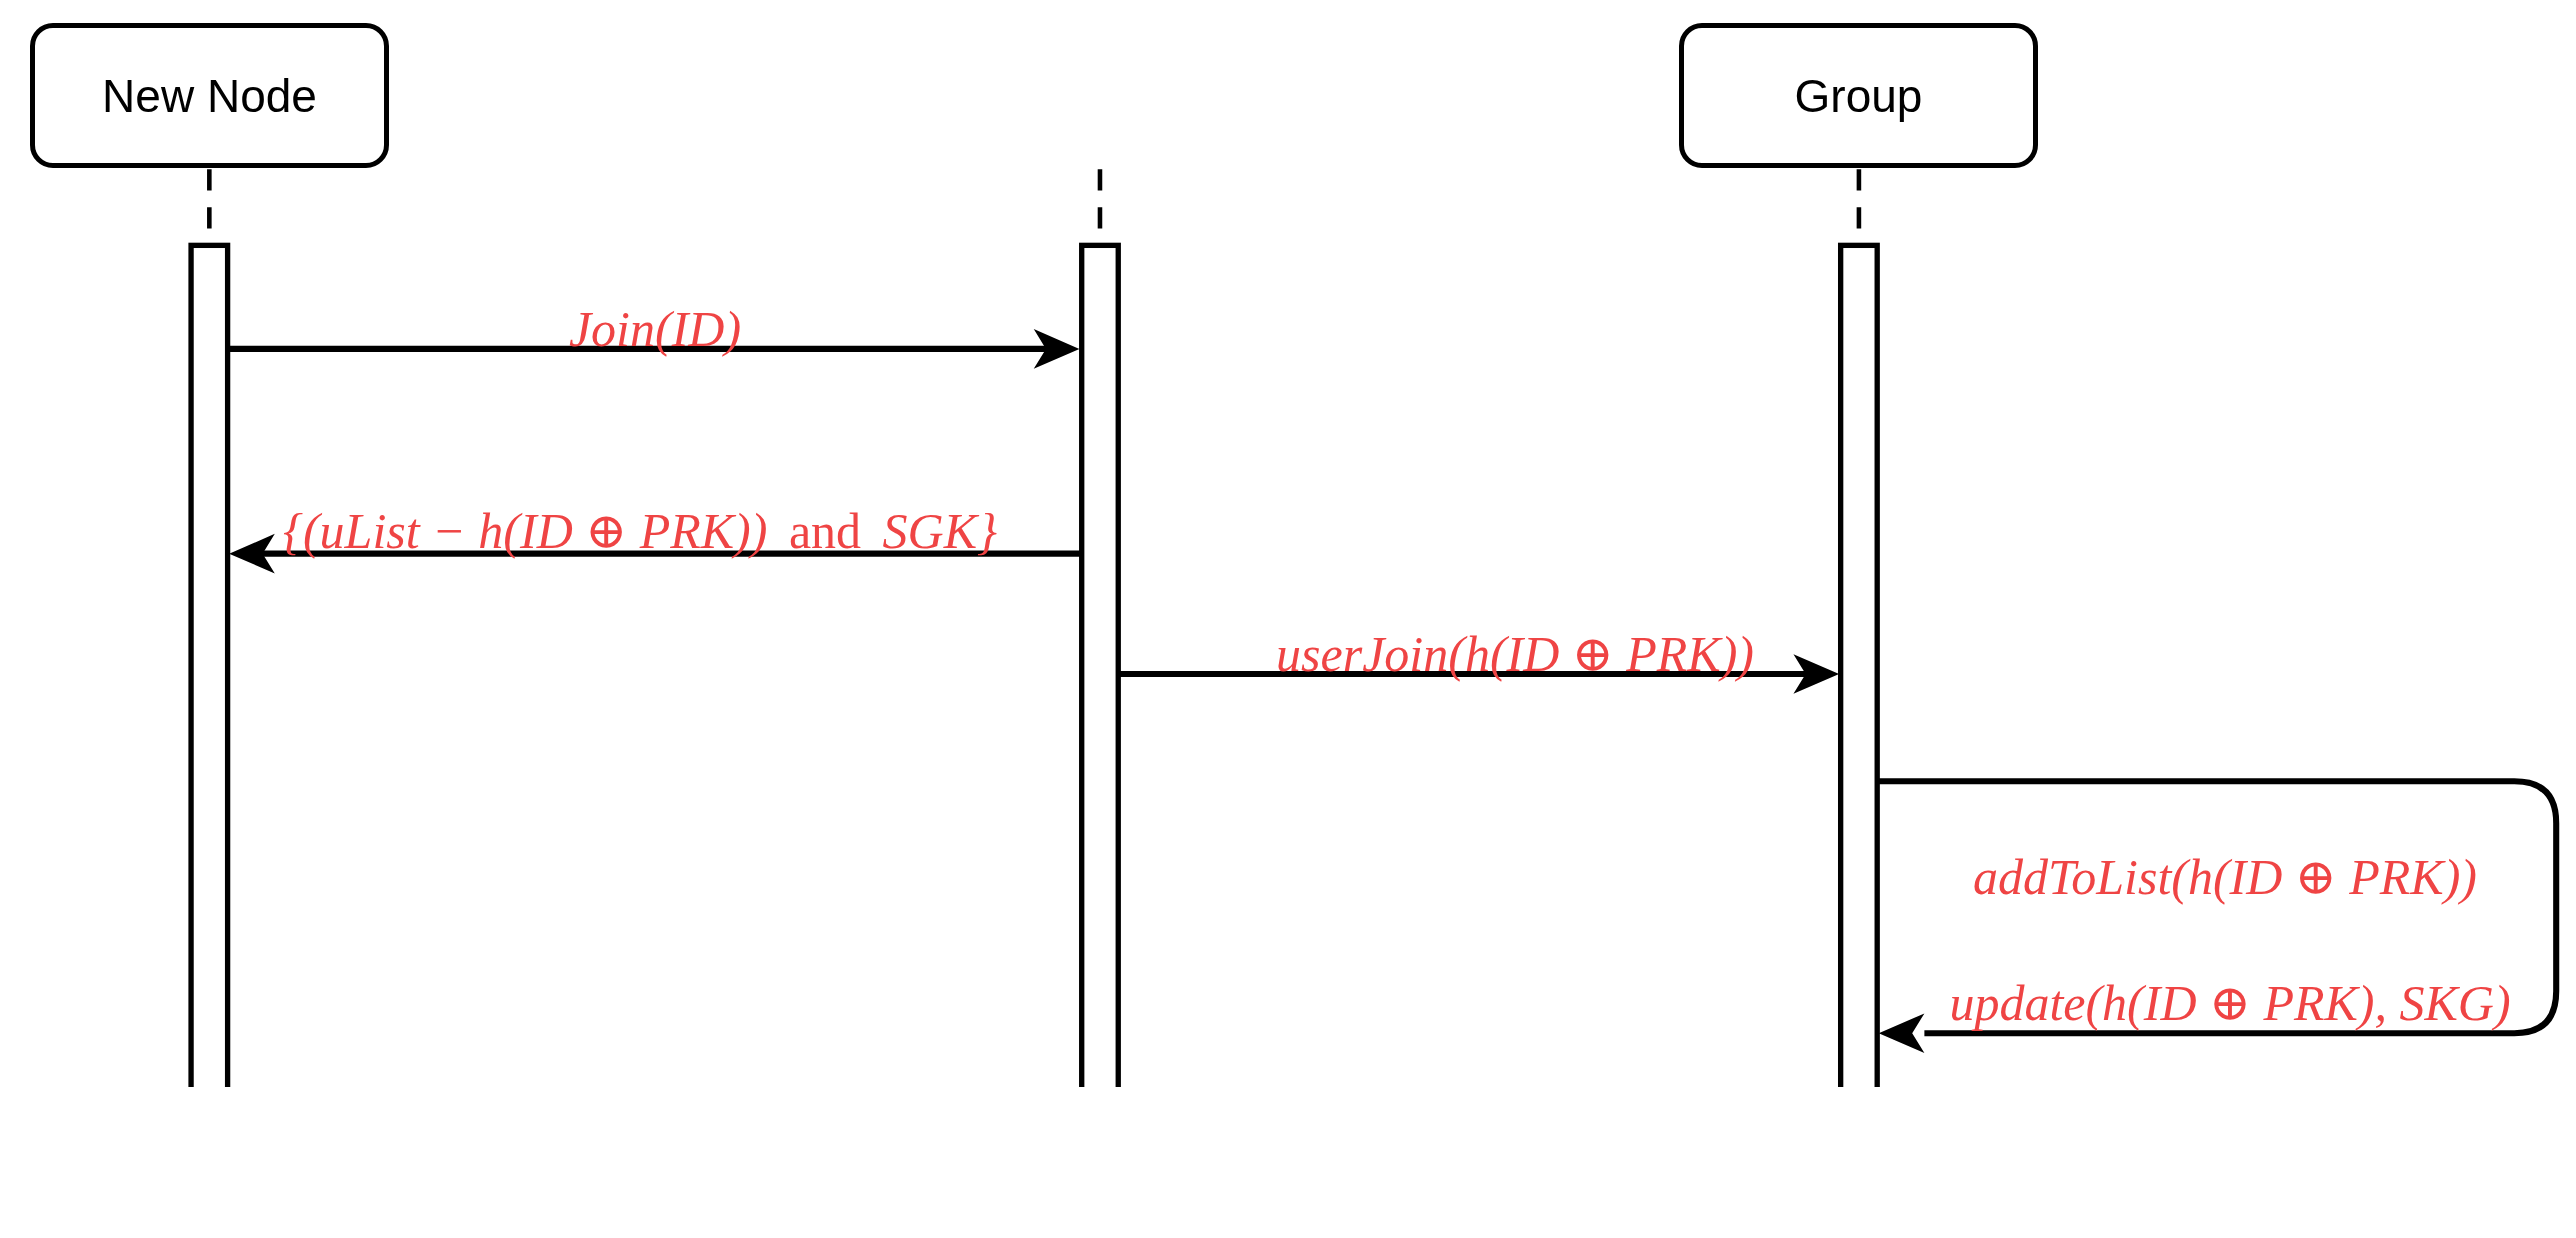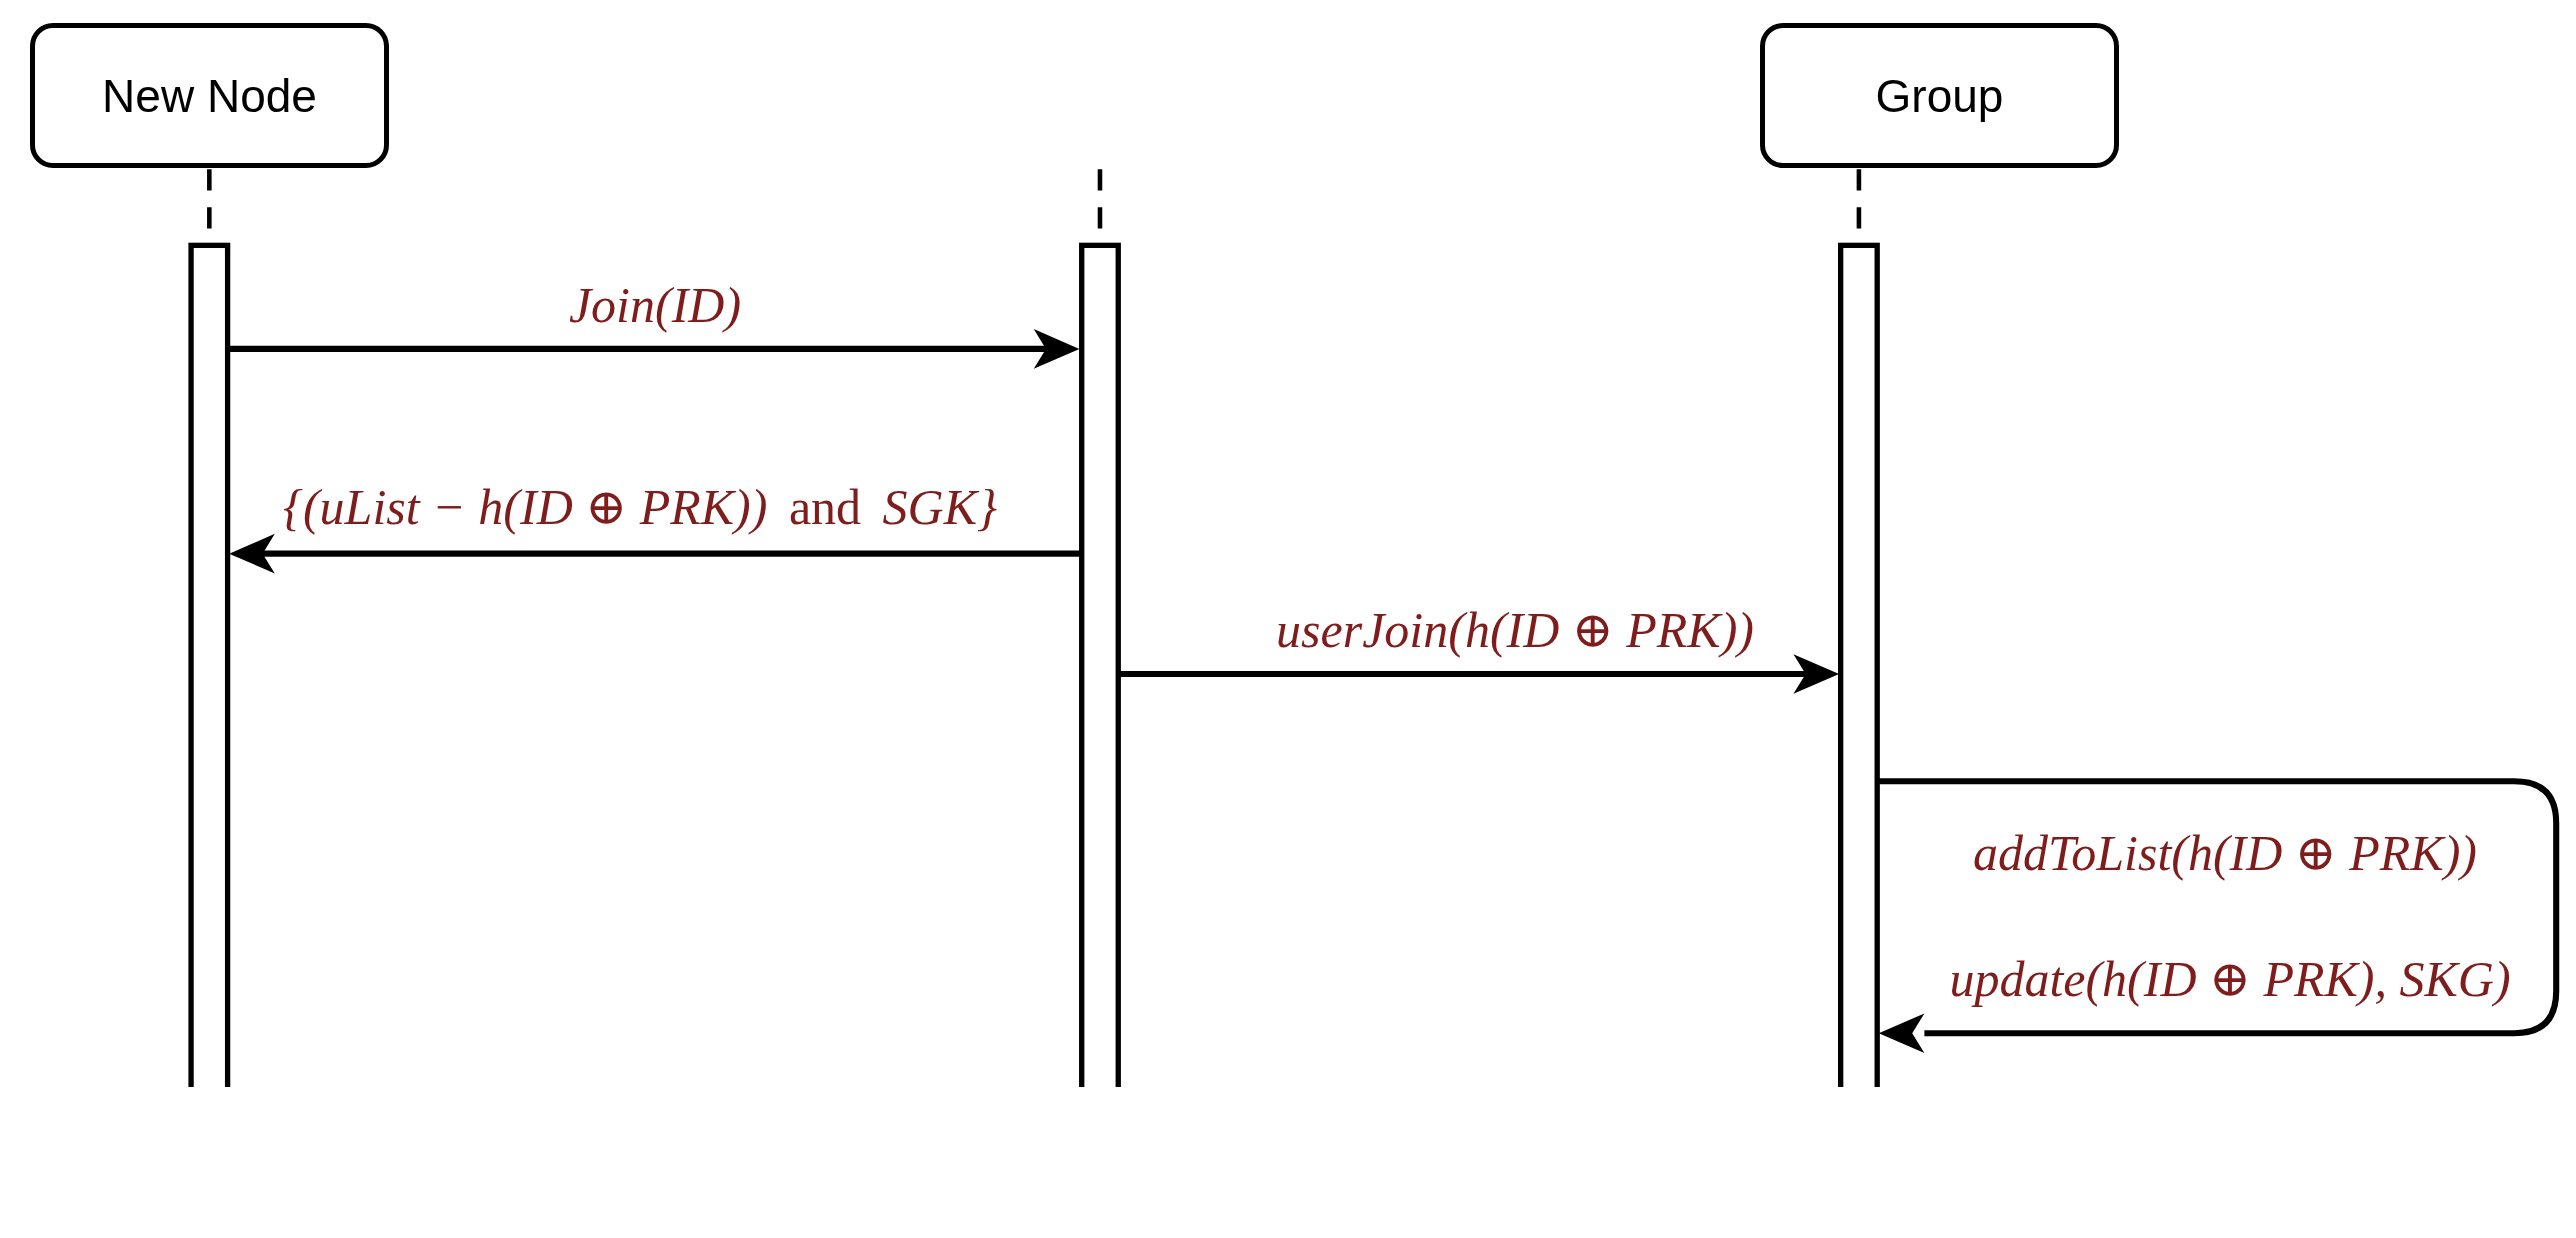--- a/index.html
+++ b/index.html
@@ -39,23 +39,24 @@
     color: #000000;
     white-space: nowrap;
     line-height: 1;
   }
   .msg-label {
     position: absolute;
     transform: translate(-50%, -50%);
     font-family: "Liberation Serif", "DejaVu Serif", serif;
     font-style: italic;
     font-size: 50px;
-    color: #7f1d1d;
+    color: #ef4444;
     white-space: nowrap;
     line-height: 1;
+    margin-top: 24px;
   }
   .msg-label span { white-space: pre; }
   .seg-roman {
     font-style: normal;
     padding: 0 9px;
   }
 </style>
 </head>
 <body>
 
@@ -84,21 +85,21 @@
     <line x1="1469" y1="885" x2="2374" y2="885" stroke="#000" stroke-width="8"></line>
     <polygon points="2416,885 2356,859 2372,885 2356,911" fill="#000"></polygon>
 
     <path d="M 2466 1026 L 3303 1026 Q 3358 1026 3358 1081 L 3358 1302 Q 3358 1357 3303 1357 L 2528 1357" fill="none" stroke="#000" stroke-width="8"></path>
     <polygon points="2468,1357 2528,1331 2512,1357 2528,1383" fill="#000"></polygon>
   </svg>
 
   <div class="actor-box" style="left:30px">
     <span class="actor-label">New Node</span>
   </div>
-  <div class="actor-box" style="left:1760px">
+  <div class="actor-box" style="left:1679px">
     <span class="actor-label">Group</span>
   </div>
 
   <div class="msg-label" style="left:655px; top:305px">Join(ID)</div>
 
   <div class="msg-label" style="left:640px; top:507px"><span>{(uList − h(ID ⊕ PRK)) </span><span class="seg-roman">and</span><span> SGK}</span></div>
 
   <div class="msg-label" style="left:2225px; top:853px">addToList(h(ID ⊕ PRK))</div>
 
   <div class="msg-label" style="left:1515px; top:630px">userJoin(h(ID ⊕ PRK))</div>

